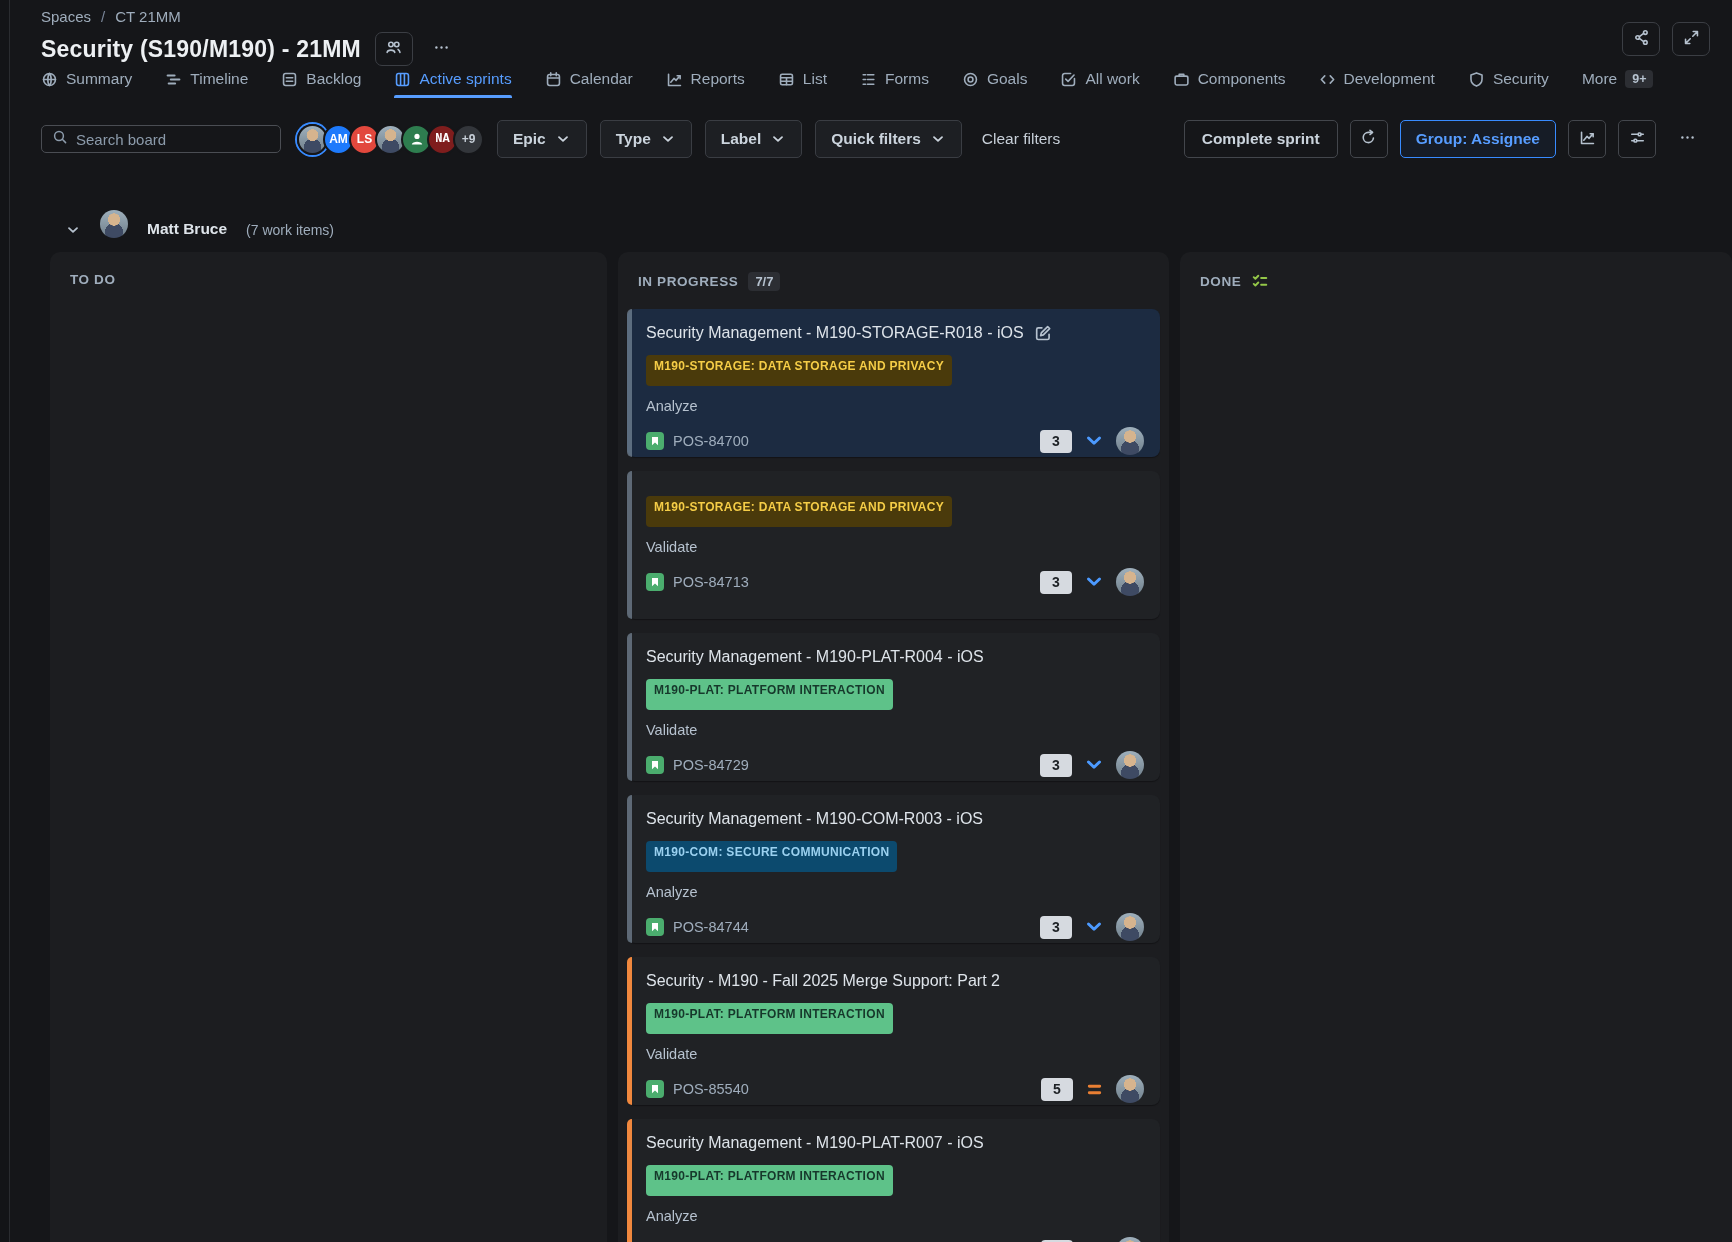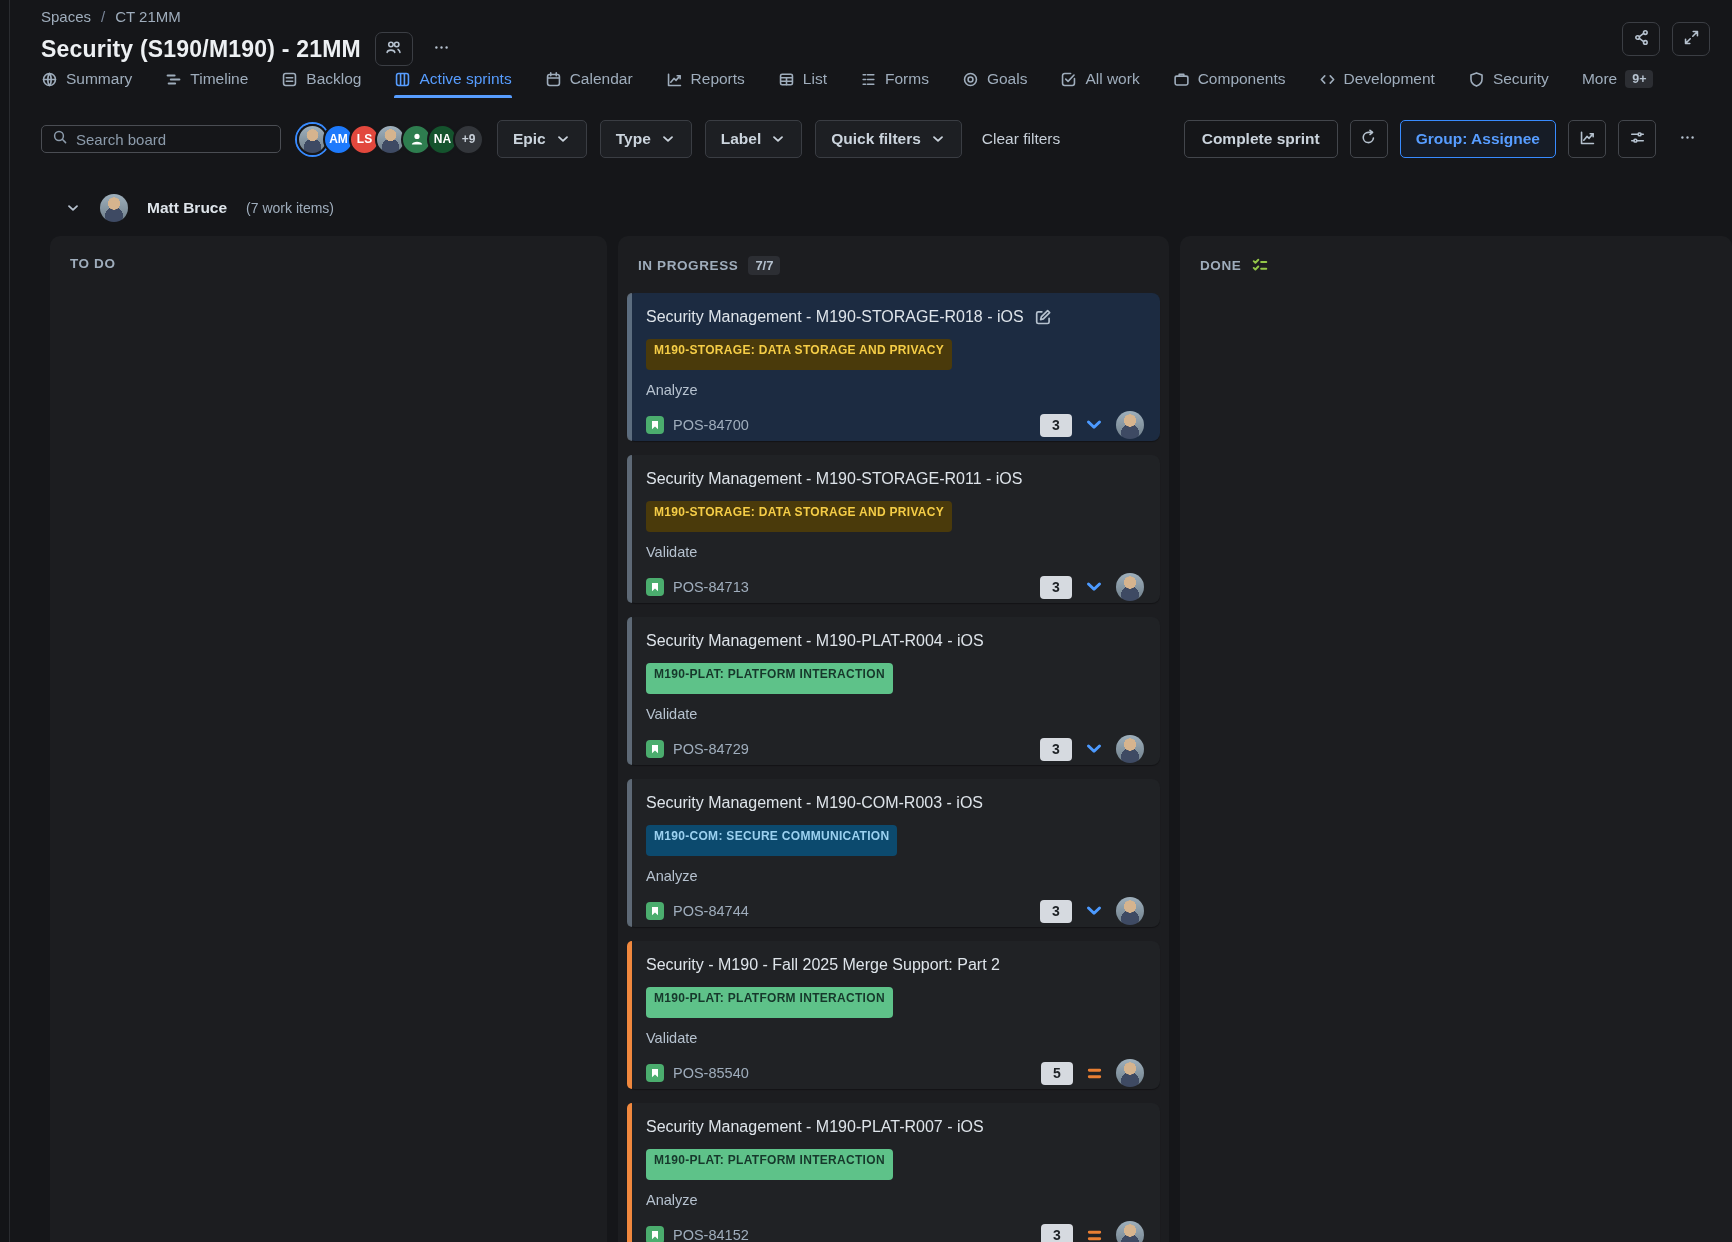--- a/index.html
+++ b/index.html
@@ -67,21 +67,21 @@
     font-family:"Liberation Sans", sans-serif; white-space:nowrap; }
   .btn-blue { height:38px; padding:0 15px; border:1px solid #388BFF; border-radius:5px;
     background:rgba(56,139,255,.06); color:#579DFF; font-size:15.5px; font-weight:bold;
     cursor:pointer; font-family:"Liberation Sans", sans-serif; white-space:nowrap; }
   .sq-btn { width:38px; height:38px; border:1px solid #43464C; border-radius:5px;
     background:transparent; color:#B6C2CF; display:inline-flex; align-items:center;
     justify-content:center; cursor:pointer; }
   .sq-btn.noborder { border-color:transparent; }
 
   
-  .group-row { display:flex; align-items:center; margin-top:34px; padding-left:55px; gap:19px; }
+  .group-row { display:flex; align-items:flex-end; margin-top:50px; padding-left:55px; gap:19px; }
   .group-row .chev { color:#B6C2CF; display:inline-flex; cursor:pointer; }
   .group-avatar { width:28px; height:28px; border-radius:50%; }
   .group-name { font-size:15.5px; font-weight:bold; color:#DEE4EA; }
   .group-count { font-size:14px; color:#9FADBC; }
 
   
   .board { display:flex; gap:11px; margin:14px 0 0 40px; flex:1; min-height:0; align-items:stretch; }
   .column { background:#1C1D20; border-radius:10px 10px 0 0; display:flex; flex-direction:column; }
   .col-todo { width:557px; flex:0 0 auto; }
   .col-inprogress { width:551px; flex:0 0 auto; }
@@ -296,21 +296,21 @@
         <div class="avatar" style="background: rgb(226, 72, 61);">LS</div>
         <div class="avatar photo-face"></div>
         <div class="avatar" style="background: rgb(46, 125, 79);">
           <span style="display: inline-flex;">
             <svg width="16" height="16" viewBox="0 0 16 16" fill="#FFFFFF">
               <circle cx="8" cy="5.4" r="2.6"></circle>
               <path d="M2.8 13.4c.5-3.4 9.9-3.4 10.4 0z"></path>
             </svg>
           </span>
         </div>
-        <div class="avatar" style="background: #14532d;">NA</div>
+        <div class="avatar" style="background: #7f1d1d; font-family: Liberation Mono, monospace;">NA</div>
         <div class="avatar overflow">+9</div>
       </div>
     <span id="dropdowns" style="display:flex">
         <button class="filter-btn">
           <span>Epic</span>
           <span style="display: inline-flex;">
             <svg width="16" height="16" viewBox="0 0 16 16" fill="none" stroke="currentColor" stroke-width="1.5" stroke-linecap="round" stroke-linejoin="round">
               <path d="M4 6.2l4 3.6 4-3.6" stroke-width="1.8"></path>
             </svg>
           </span>
@@ -414,23 +414,21 @@
               </span>
               <span class="card-key">POS-84700</span>
               <span class="points">3</span>
               <span class="prio">
                 <svg width="20" height="20" viewBox="0 0 16 16" fill="none" stroke="#4C9AFF" stroke-width="2.4" stroke-linecap="round" stroke-linejoin="round">
                   <path d="M3.6 5.6 8 9.8l4.4-4.2"></path>
                 </svg>
               </span>
               <span class="card-avatar photo-face"></span>
             </div></div>
-          <div class="card"><span class="accent" style="background: rgba(128, 144, 162, 0.65);"></span><div class="card-title-row">
-              <span class="card-title">Security Management - M190-STORAGE-R011 - iOS</span>
-            </div><span class="chip" style="background: rgb(74, 58, 11); color: rgb(245, 205, 71);">M190-STORAGE: DATA STORAGE AND PRIVACY</span><div class="card-status">Validate</div><div class="card-footer">
+          <div class="card"><span class="accent" style="background: rgba(128, 144, 162, 0.65);"></span><span class="chip" style="background: rgb(74, 58, 11); color: rgb(245, 205, 71);">M190-STORAGE: DATA STORAGE AND PRIVACY</span><div class="card-status">Validate</div><div class="card-footer">
               <span class="story-ic" style="background: rgb(75, 173, 110);">
                 <svg width="12" height="12" viewBox="0 0 16 16" fill="#FFFFFF">
                   <path d="M4 2.5h8v11L8 10l-4 3.5z"></path>
                 </svg>
               </span>
               <span class="card-key">POS-84713</span>
               <span class="points">3</span>
               <span class="prio">
                 <svg width="20" height="20" viewBox="0 0 16 16" fill="none" stroke="#4C9AFF" stroke-width="2.4" stroke-linecap="round" stroke-linejoin="round">
                   <path d="M3.6 5.6 8 9.8l4.4-4.2"></path>

